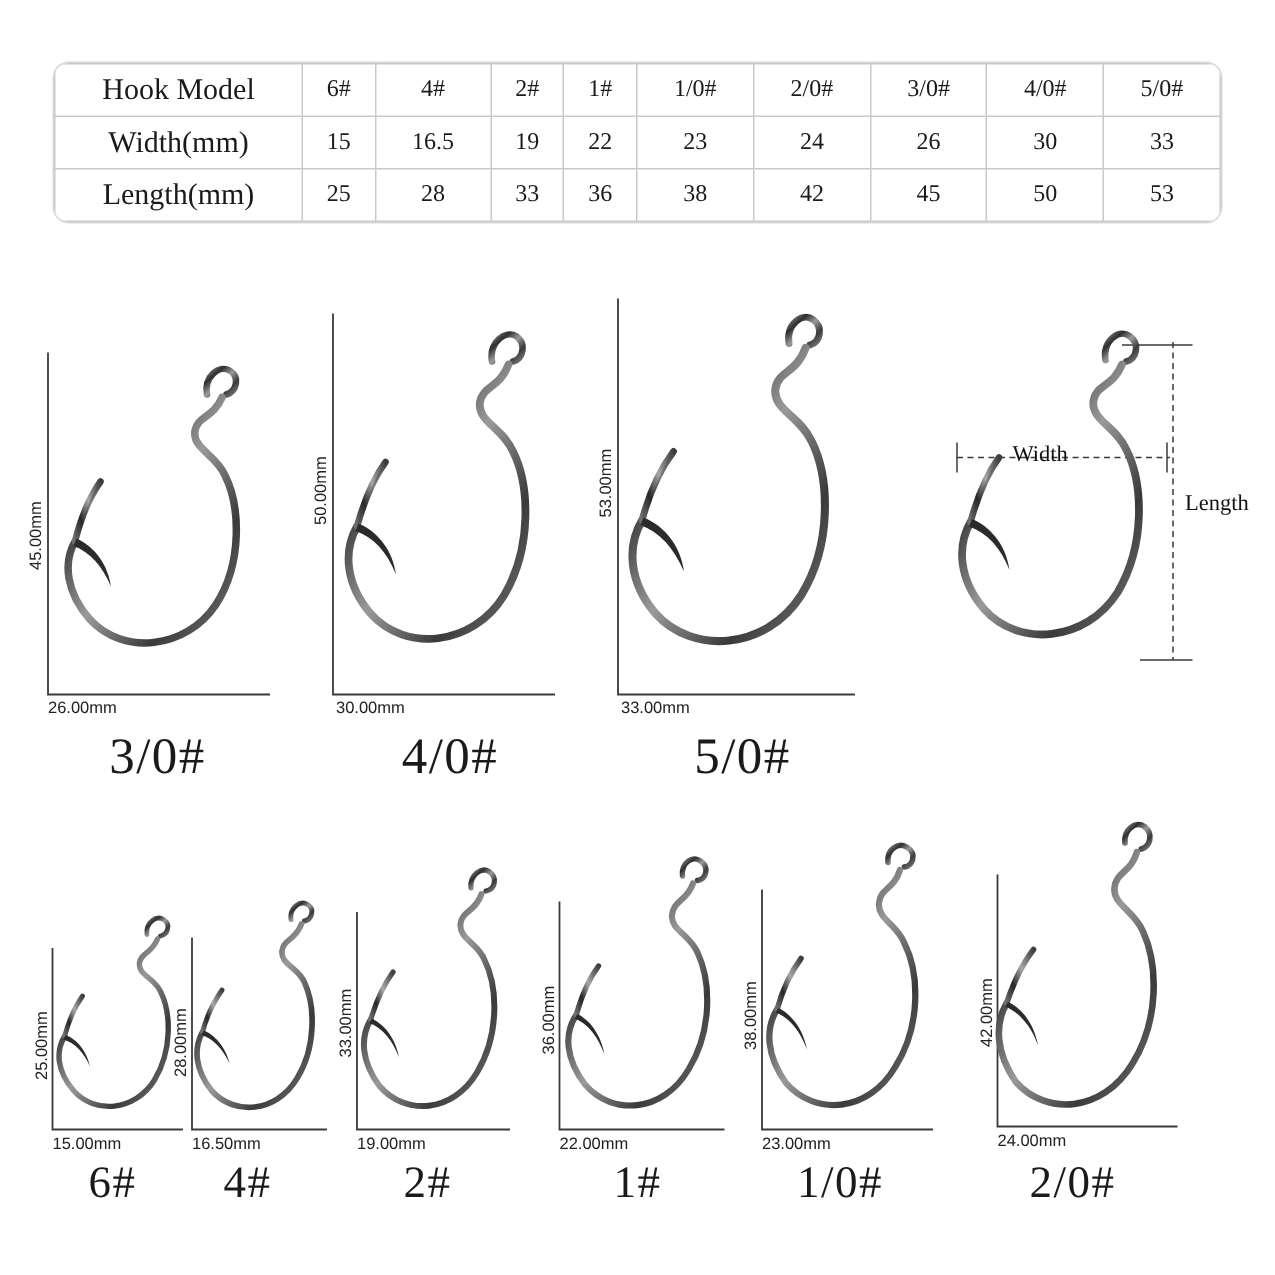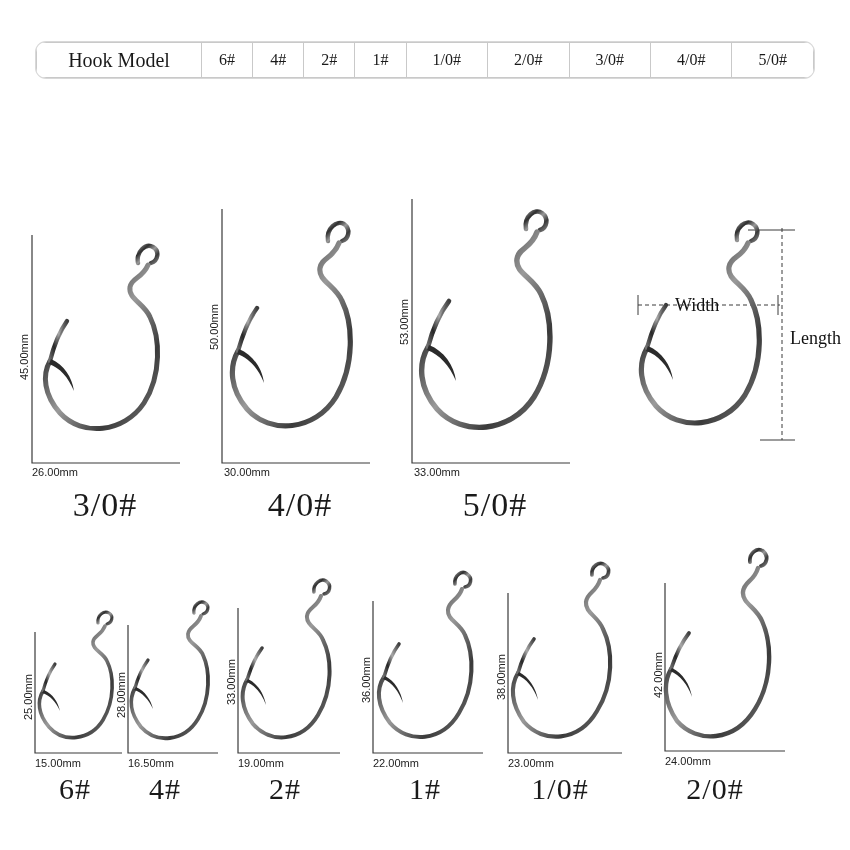--- a/index.html
+++ b/index.html
@@ -74,21 +74,21 @@
     position: absolute;
     font-size: 11px;
     color: #222;
     font-family: "Liberation Sans", sans-serif;
     white-space: nowrap;
     transform: rotate(-90deg);
     transform-origin: left top;
   }
   .wl-label {
     position: absolute;
-    font-size: 18px;
+    font-size: 15px;
     color: #111;
     font-family: "Liberation Serif", serif;
     white-space: nowrap;
   }
 </style>
 </head>
 <body>
 
 <div id="spec-table-wrap">
   <table class="spec">
@@ -97,20 +97,44 @@
       <td class="rowhead">Hook Model</td>
       <td>6#</td>
       <td>4#</td>
       <td>2#</td>
       <td>1#</td>
       <td>1/0#</td>
       <td>2/0#</td>
       <td>3/0#</td>
       <td>4/0#</td>
       <td>5/0#</td>
+    </tr>
+    <tr>
+      <td class="rowhead">Width(mm)</td>
+      <td>15</td>
+      <td>16.5</td>
+      <td>19</td>
+      <td>22</td>
+      <td>23</td>
+      <td>24</td>
+      <td>26</td>
+      <td>30</td>
+      <td>33</td>
+    </tr>
+    <tr>
+      <td class="rowhead">Length(mm)</td>
+      <td>25</td>
+      <td>28</td>
+      <td>33</td>
+      <td>36</td>
+      <td>38</td>
+      <td>42</td>
+      <td>45</td>
+      <td>50</td>
+      <td>53</td>
     </tr>
   </tbody>
     </table>
 </div>
 
 <svg width="0" height="0" style="position:absolute" aria-hidden="true">
   <defs>
     <linearGradient id="steel" x1="0" y1="0" x2="1" y2="1">
       <stop offset="0%" stop-color="#8f8f8f"></stop>
       <stop offset="25%" stop-color="#2f2f2f"></stop>

